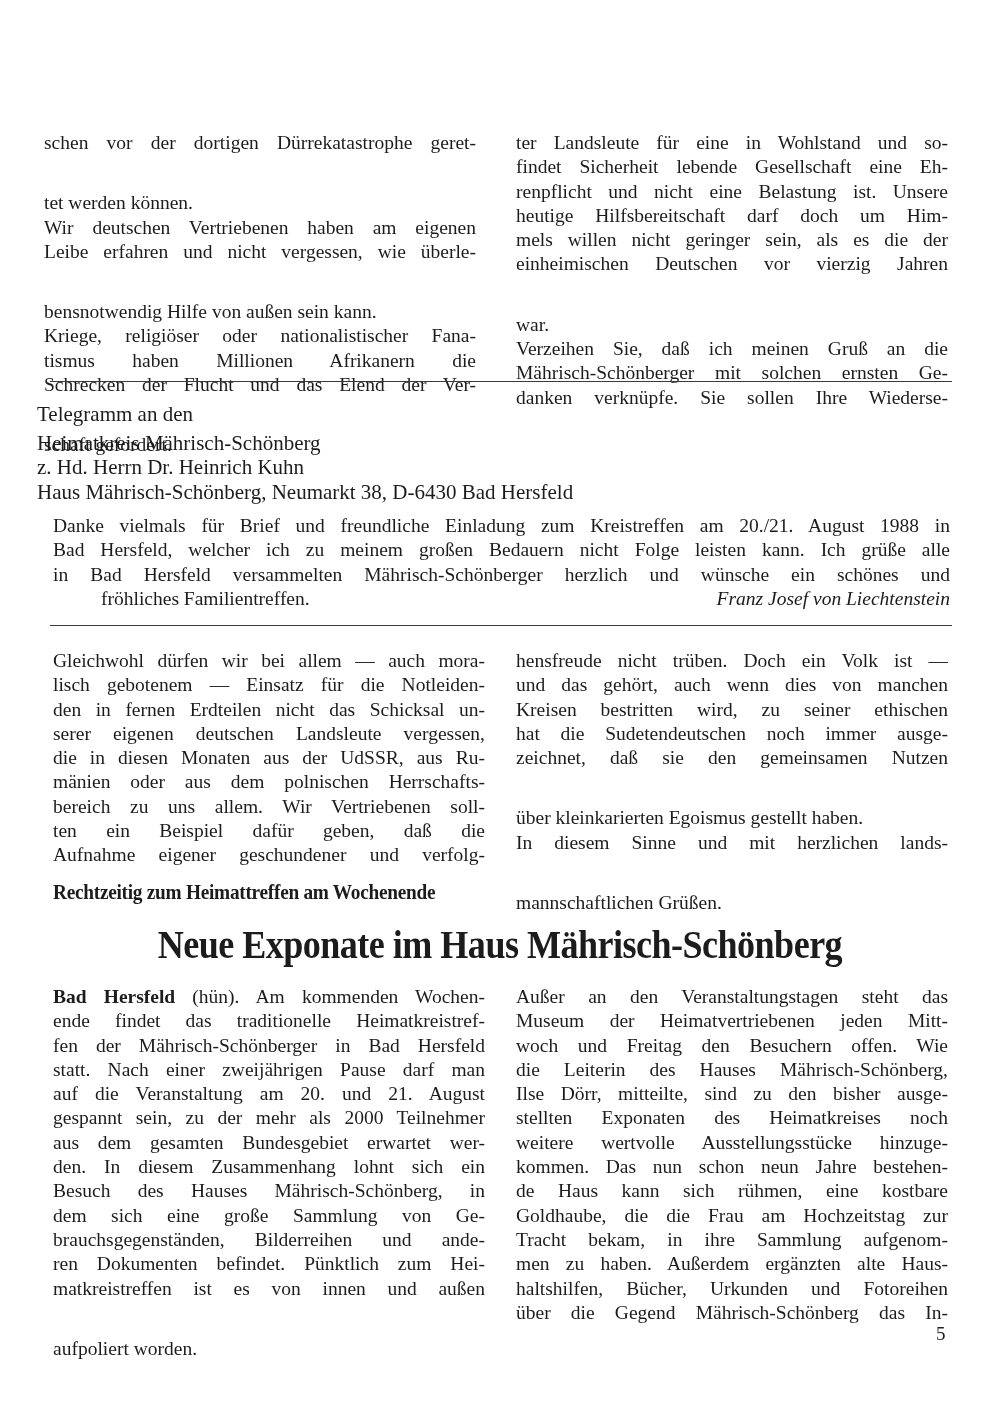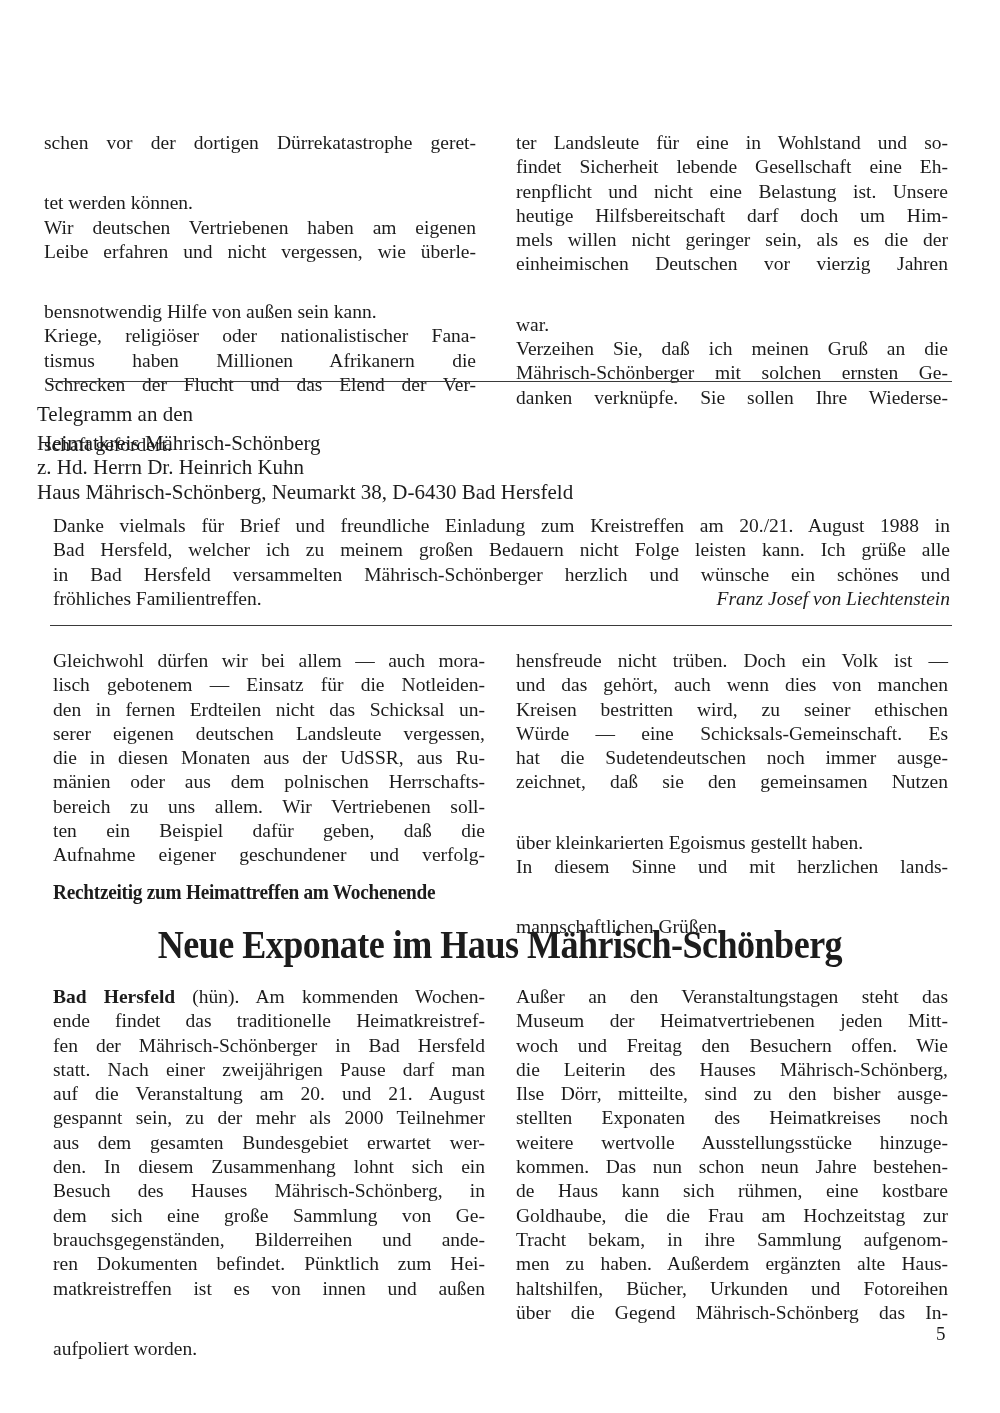--- a/index.html
+++ b/index.html
@@ -24,21 +24,21 @@
   .tele {
     position: absolute; left: 37px; font-size: 21px; line-height: 24.5px;
   }
   .tele .ln { display: block; white-space: nowrap; }
   .thanks {
     position: absolute; left: 53px; width: 897px;
     font-size: 19.5px; line-height: 24.3px;
     font-family: "Liberation Sans Narrow", "Liberation Serif", serif;
   }
   .thanks .ln { display: block; white-space: nowrap; text-align: justify; text-align-last: justify; }
-  .thanks .ln.last { display: flex; justify-content: space-between; }
+  .thanks .ln.last { display: flex; justify-content: space-between; margin-left: 48px; }
   .sig { font-style: italic; }
   .kicker {
     position: absolute; left: 53px; top: 880px;
     font-size: 21px; font-weight: bold; letter-spacing: -0.3px;
     transform: scaleX(0.92); transform-origin: left top;
   }
   .headline {
     position: absolute; left: 0; width: 1000px; top: 920px; text-align: center;
     font-size: 41px; font-weight: bold; letter-spacing: -0.6px;
   }
@@ -104,21 +104,20 @@
     <span class="ln">die in diesen Monaten aus der UdSSR, aus Ru-</span>
     <span class="ln">mänien oder aus dem polnischen Herrschafts-</span>
     <span class="ln">bereich zu uns allem. Wir Vertriebenen soll-</span>
     <span class="ln">ten ein Beispiel dafür geben, daß die</span>
     <span class="ln">Aufnahme eigener geschundener und verfolg-</span>
   </div>
 <div class="col" style="left:516px; top:649px; width:432px;" id="mr">
     <span class="ln">hensfreude nicht trüben. Doch ein Volk ist —</span>
     <span class="ln">und das gehört, auch wenn dies von manchen</span>
     <span class="ln">Kreisen bestritten wird, zu seiner ethischen</span>
-    <span class="ln">Würde — eine Schicksals-Gemeinschaft. Es</span>
     <span class="ln">hat die Sudetendeutschen noch immer ausge-</span>
     <span class="ln">zeichnet, daß sie den gemeinsamen Nutzen</span>
     <span class="ln last">über kleinkarierten Egoismus gestellt haben.</span>
     <span class="ln">In diesem Sinne und mit herzlichen lands-</span>
     <span class="ln last">mannschaftlichen Grüßen.</span>
   </div>
 
 <div class="kicker">Rechtzeitig zum Heimattreffen am Wochenende</div>
 <div class="headline"><span>Neue Exponate im Haus Mährisch-Schönberg</span></div>
 

